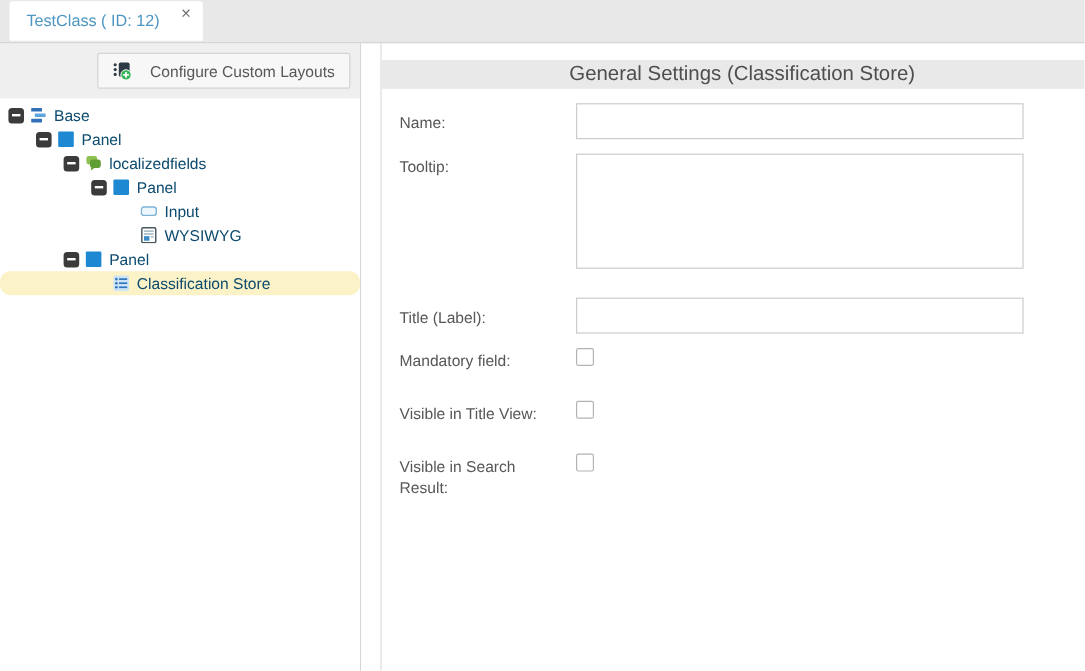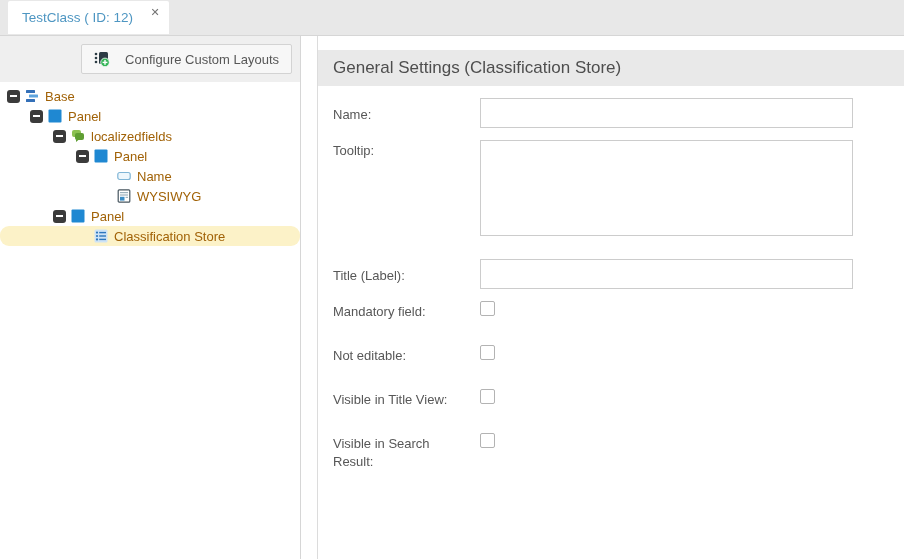--- a/index.html
+++ b/index.html
@@ -29,34 +29,34 @@
   .tree-toolbar { background:#efefef; padding:8px 8px; display:flex;
                   justify-content:flex-end; }
   .btn { display:flex; align-items:center; gap:15px; height:30px; padding:0 12px;
          background:#f7f7f7; border:1px solid #d3d3d3; border-radius:2px;
          font-size:13px; color:#575757; cursor:pointer; }
   .btn .ico { display:inline-flex; width:16px; height:16px; }
 
   
   .tree { flex:1; padding-top:4px; overflow:hidden; }
   .tree-row { display:flex; align-items:center; height:20px; cursor:pointer;
-              font-size:13px; color:#a16207; white-space:nowrap; }
+              font-size:13px; color:#0c4a6e; white-space:nowrap; }
   .tree-row.selected { background:#fcf2c8;border-radius:9px; }
   .expander { width:13px; height:13px; min-width:13px; background:#3b3b3b;
               border-radius:3px; position:relative; cursor:pointer; }
   .expander::after { content:""; position:absolute; left:3px; top:5.5px;
                      width:7px; height:2px; background:#fff; }
   .exp-spacer { width:13px; min-width:13px; height:13px; }
   .t-icon { width:14px; height:14px; min-width:14px; margin:0 6px 0 5px;
             display:inline-flex; }
   .t-icon svg { width:14px; height:14px; }
 
   
-  .header-band { background:#e9e9e9; height:36px; display:flex; align-items:center;
-                 padding-left:15px; font-size:17px; color:#4e4e4e; }
+  .header-band { background:#e9e9e9; height:24px; display:flex; align-items:center;
+                 padding-left:15px; font-size:17px; color:#4e4e4e;justify-content:center; }
   .form { padding:12px 51px 0 15px; }
   .form-row { display:flex; align-items:flex-start; margin-bottom:12px; }
   .form-row.cb { margin-bottom:24px; }
   .form-row.ta { margin-bottom:19px; }
   .form-label { width:132px; min-width:132px; margin-right:15px; font-size:13px;
                 color:#575757; line-height:18px; padding-top:2px; }
   .form-row.txt .form-label { padding-top:8px; }
   .form-field { flex:1; }
   .ti { width:100%; height:30px; border:1px solid #cccccc; background:#fff;
         font-size:13px; color:#404040; padding:0 8px; outline:none;
@@ -142,21 +142,21 @@
           <span>Panel</span>
         </div>
         <div class="tree-row">
           <span style="display: inline-block; min-width: 99px;"></span>
           <span class="exp-spacer"></span>
           <span class="t-icon">
             <svg viewBox="0 0 14 14">
               <rect x="0.8" y="3.5" width="12.4" height="7" rx="2" fill="#eef7fc" stroke="#7fb5d6" stroke-width="1.2"></rect>
             </svg>
           </span>
-          <span>Name</span>
+          <span>Input</span>
         </div>
         <div class="tree-row">
           <span style="display: inline-block; min-width: 99px;"></span>
           <span class="exp-spacer"></span>
           <span class="t-icon">
             <svg viewBox="0 0 14 14">
               <rect x="1.2" y="0.8" width="11.6" height="12.4" rx="1" fill="#fff" stroke="#47565f" stroke-width="1.2"></rect>
               <rect x="3" y="3" width="8" height="1.2" fill="#9db2bd"></rect>
               <rect x="3" y="5.4" width="8" height="1.2" fill="#9db2bd"></rect>
               <rect x="3" y="7.8" width="4.5" height="3.8" fill="#3c8dc5"></rect>
@@ -211,24 +211,20 @@
         </div>
         <div class="form-row txt">
           <span class="form-label">Title (Label):</span>
           <span class="form-field"><input type="text" class="ti" style=""></span>
         </div>
         <div class="form-row cb">
           <span class="form-label">Mandatory field:</span>
           <span class="form-field"><span class="cbx" role="checkbox" aria-checked="false"></span></span>
         </div>
         <div class="form-row cb">
-          <span class="form-label">Not editable:</span>
-          <span class="form-field"><span class="cbx" role="checkbox" aria-checked="false"></span></span>
-        </div>
-        <div class="form-row cb">
           <span class="form-label">Visible in Title View:</span>
           <span class="form-field"><span class="cbx" role="checkbox" aria-checked="false"></span></span>
         </div>
         <div class="form-row cb">
           <span class="form-label">Visible in Search Result:</span>
           <span class="form-field"><span class="cbx" role="checkbox" aria-checked="false"></span></span>
         </div>
       </div>
   </div>
 

